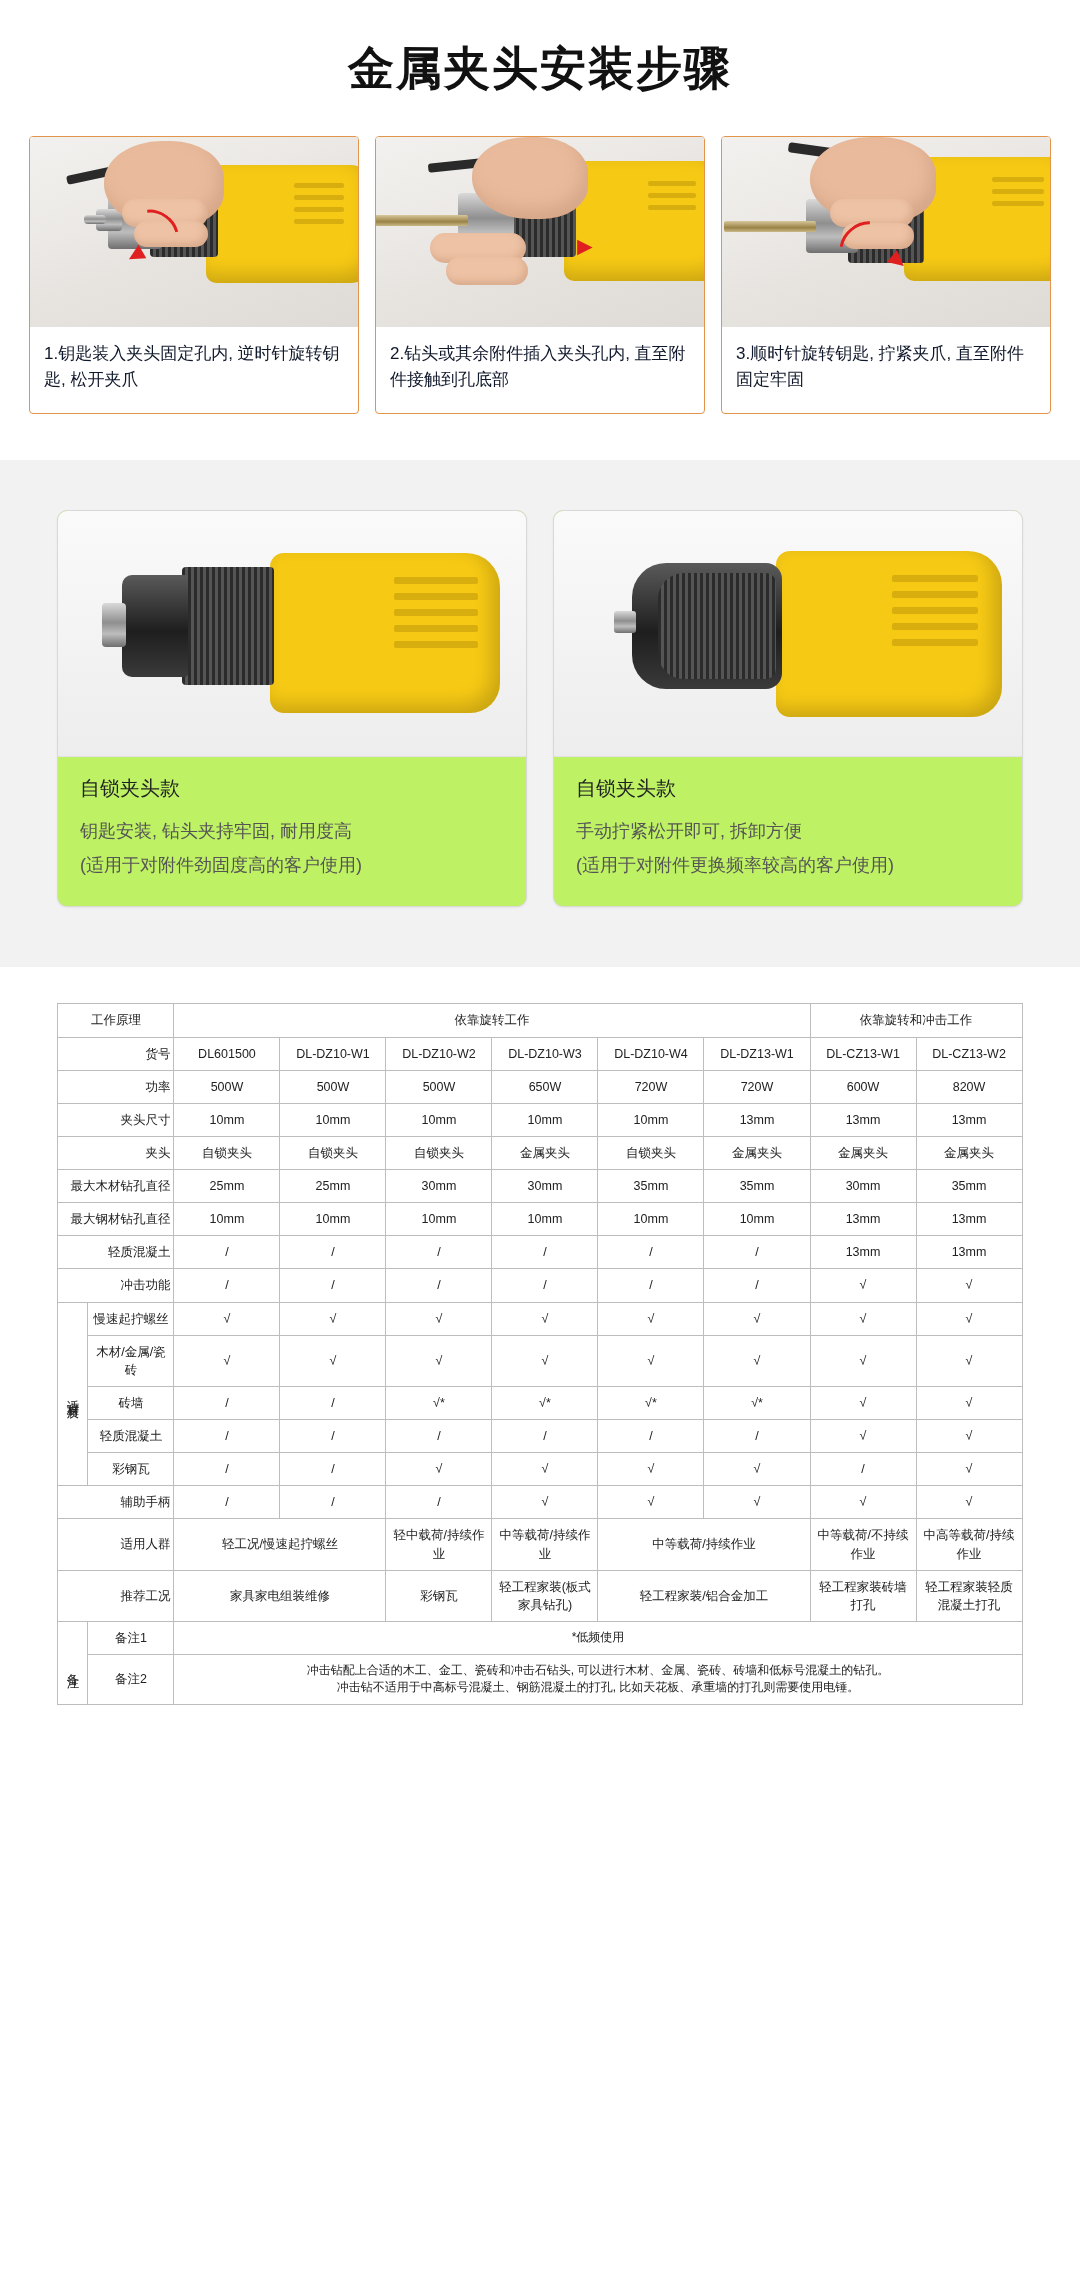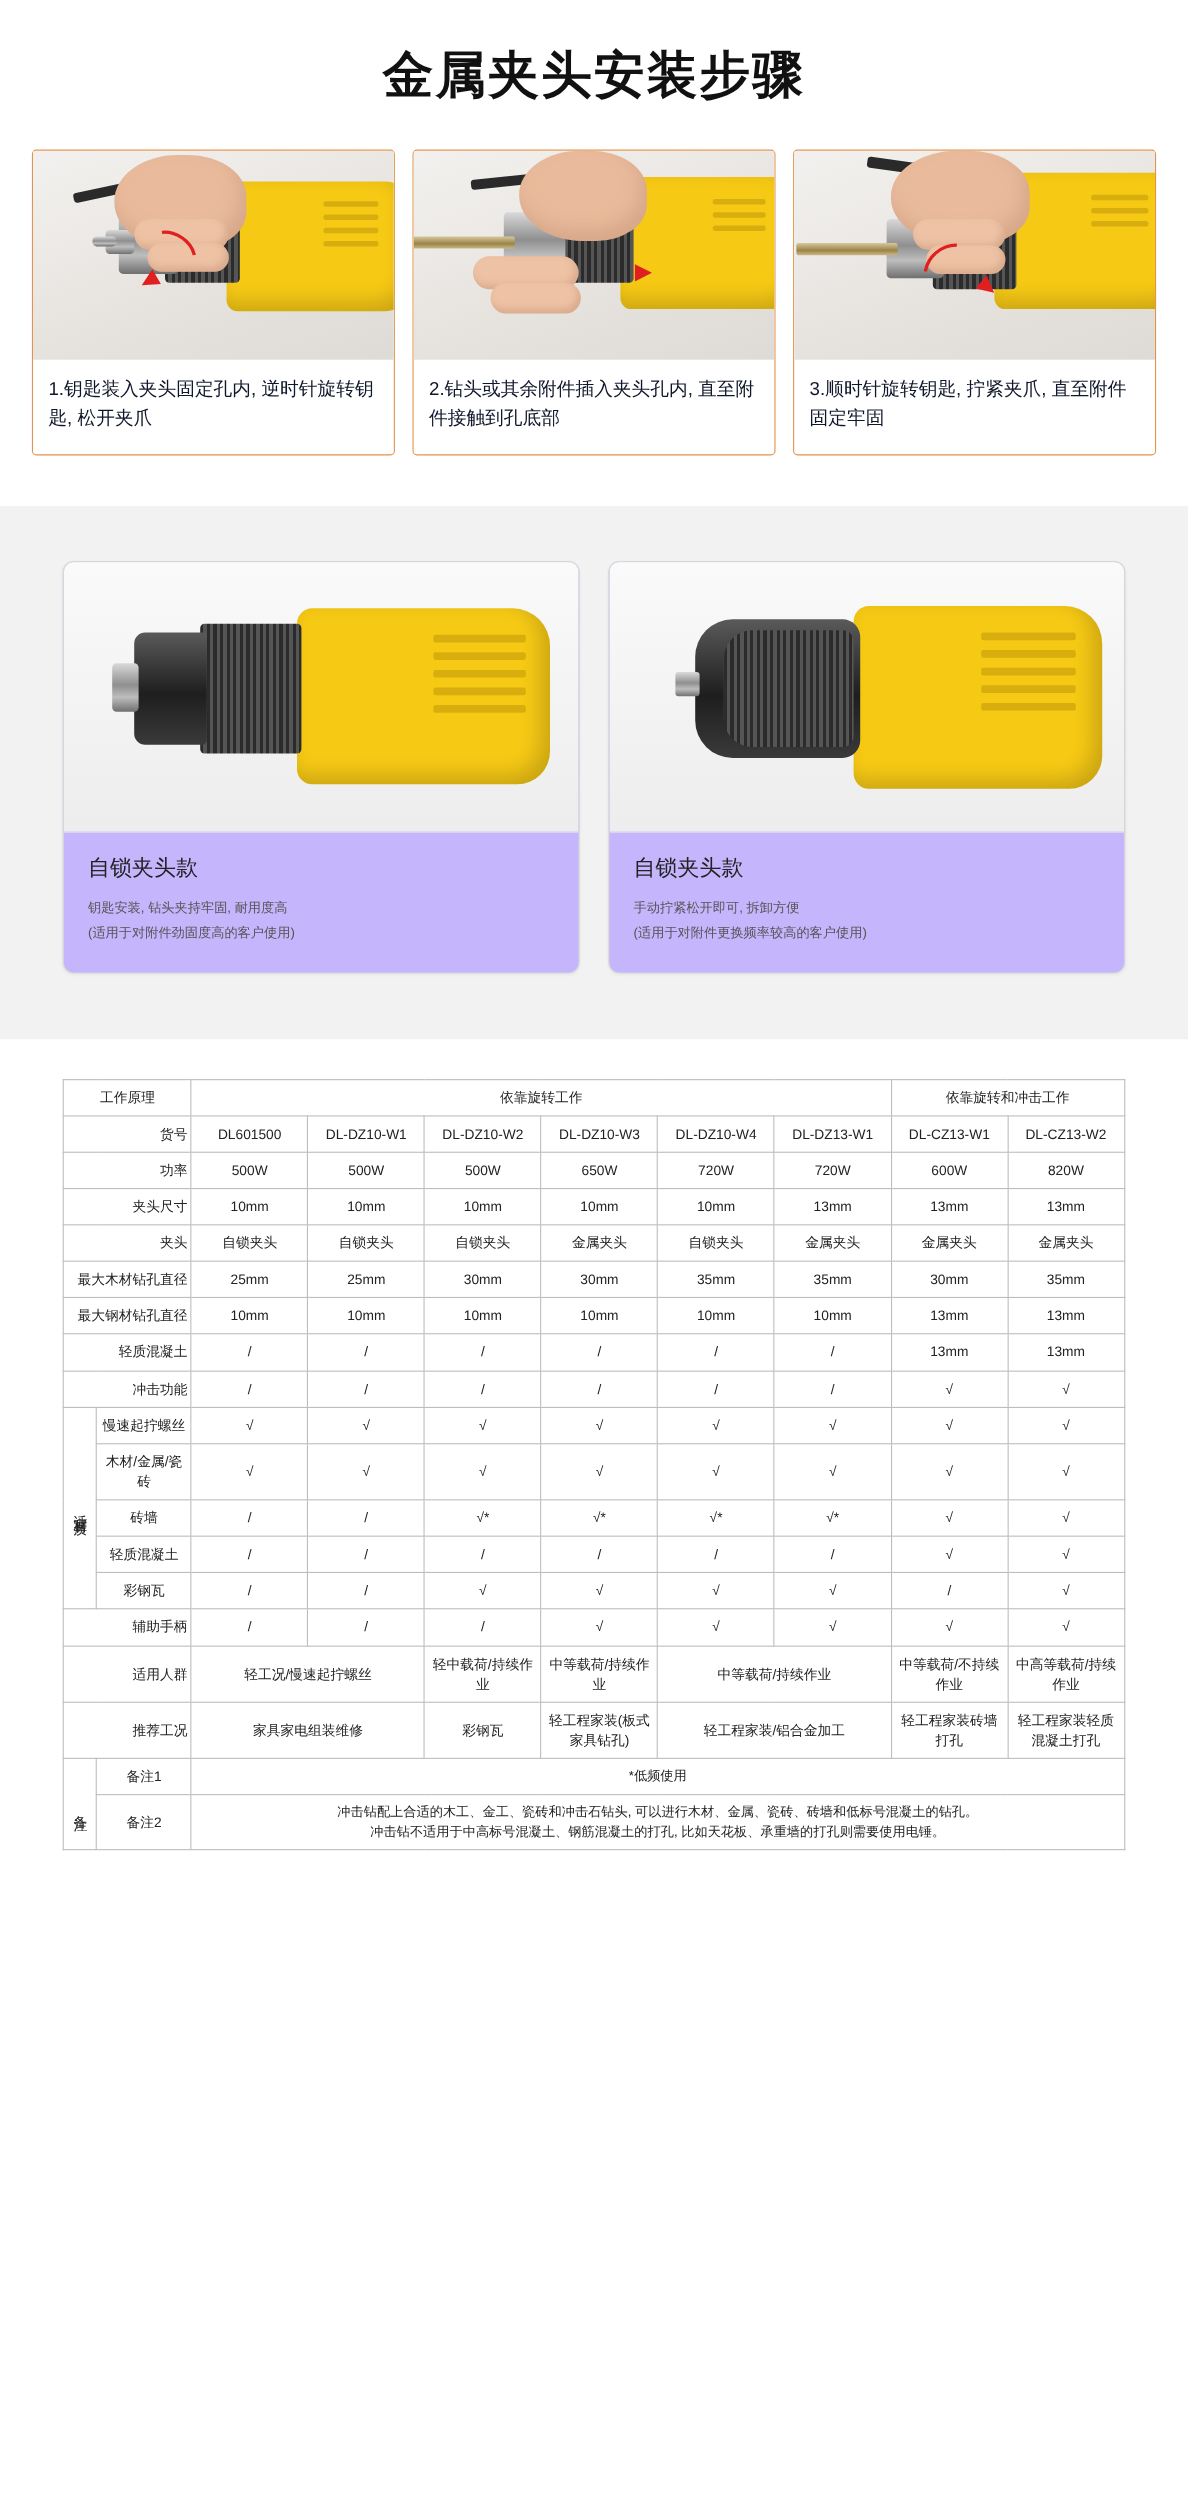--- a/index.html
+++ b/index.html
@@ -136,21 +136,21 @@
     margin: 0 0 44px 0;
   }
   .compare-row {
     display: flex;
     justify-content: center;
     gap: 26px;
     padding: 0 44px;
   }
   .compare-card {
     width: 470px;
-    background: #c4b5fd;
+    background: #bef264;
     border: 1px solid #d8d8d8;
     border-radius: 10px;
     overflow: hidden;
     box-shadow: 0 1px 3px rgba(0,0,0,.05);
   }
   .compare-photo {
     height: 245px;
     position: relative;
     background: linear-gradient(180deg,#fafafa,#ededed);
     overflow: hidden;
@@ -158,21 +158,21 @@
   .compare-text {
     border-top: 1px solid #e2e2e2;
     padding: 18px 22px 24px 22px;
   }
   .compare-name {
     font-size: 20px;
     color: #222;
     margin-bottom: 12px;
   }
   .compare-desc {
-    font-size: 12px;
+    font-size: 18px;
     color: #555;
     line-height: 1.9;
   }
 
   
   .table-section {
     background: #fff;
     padding: 36px 0 40px 0;
   }
   table.spec {

